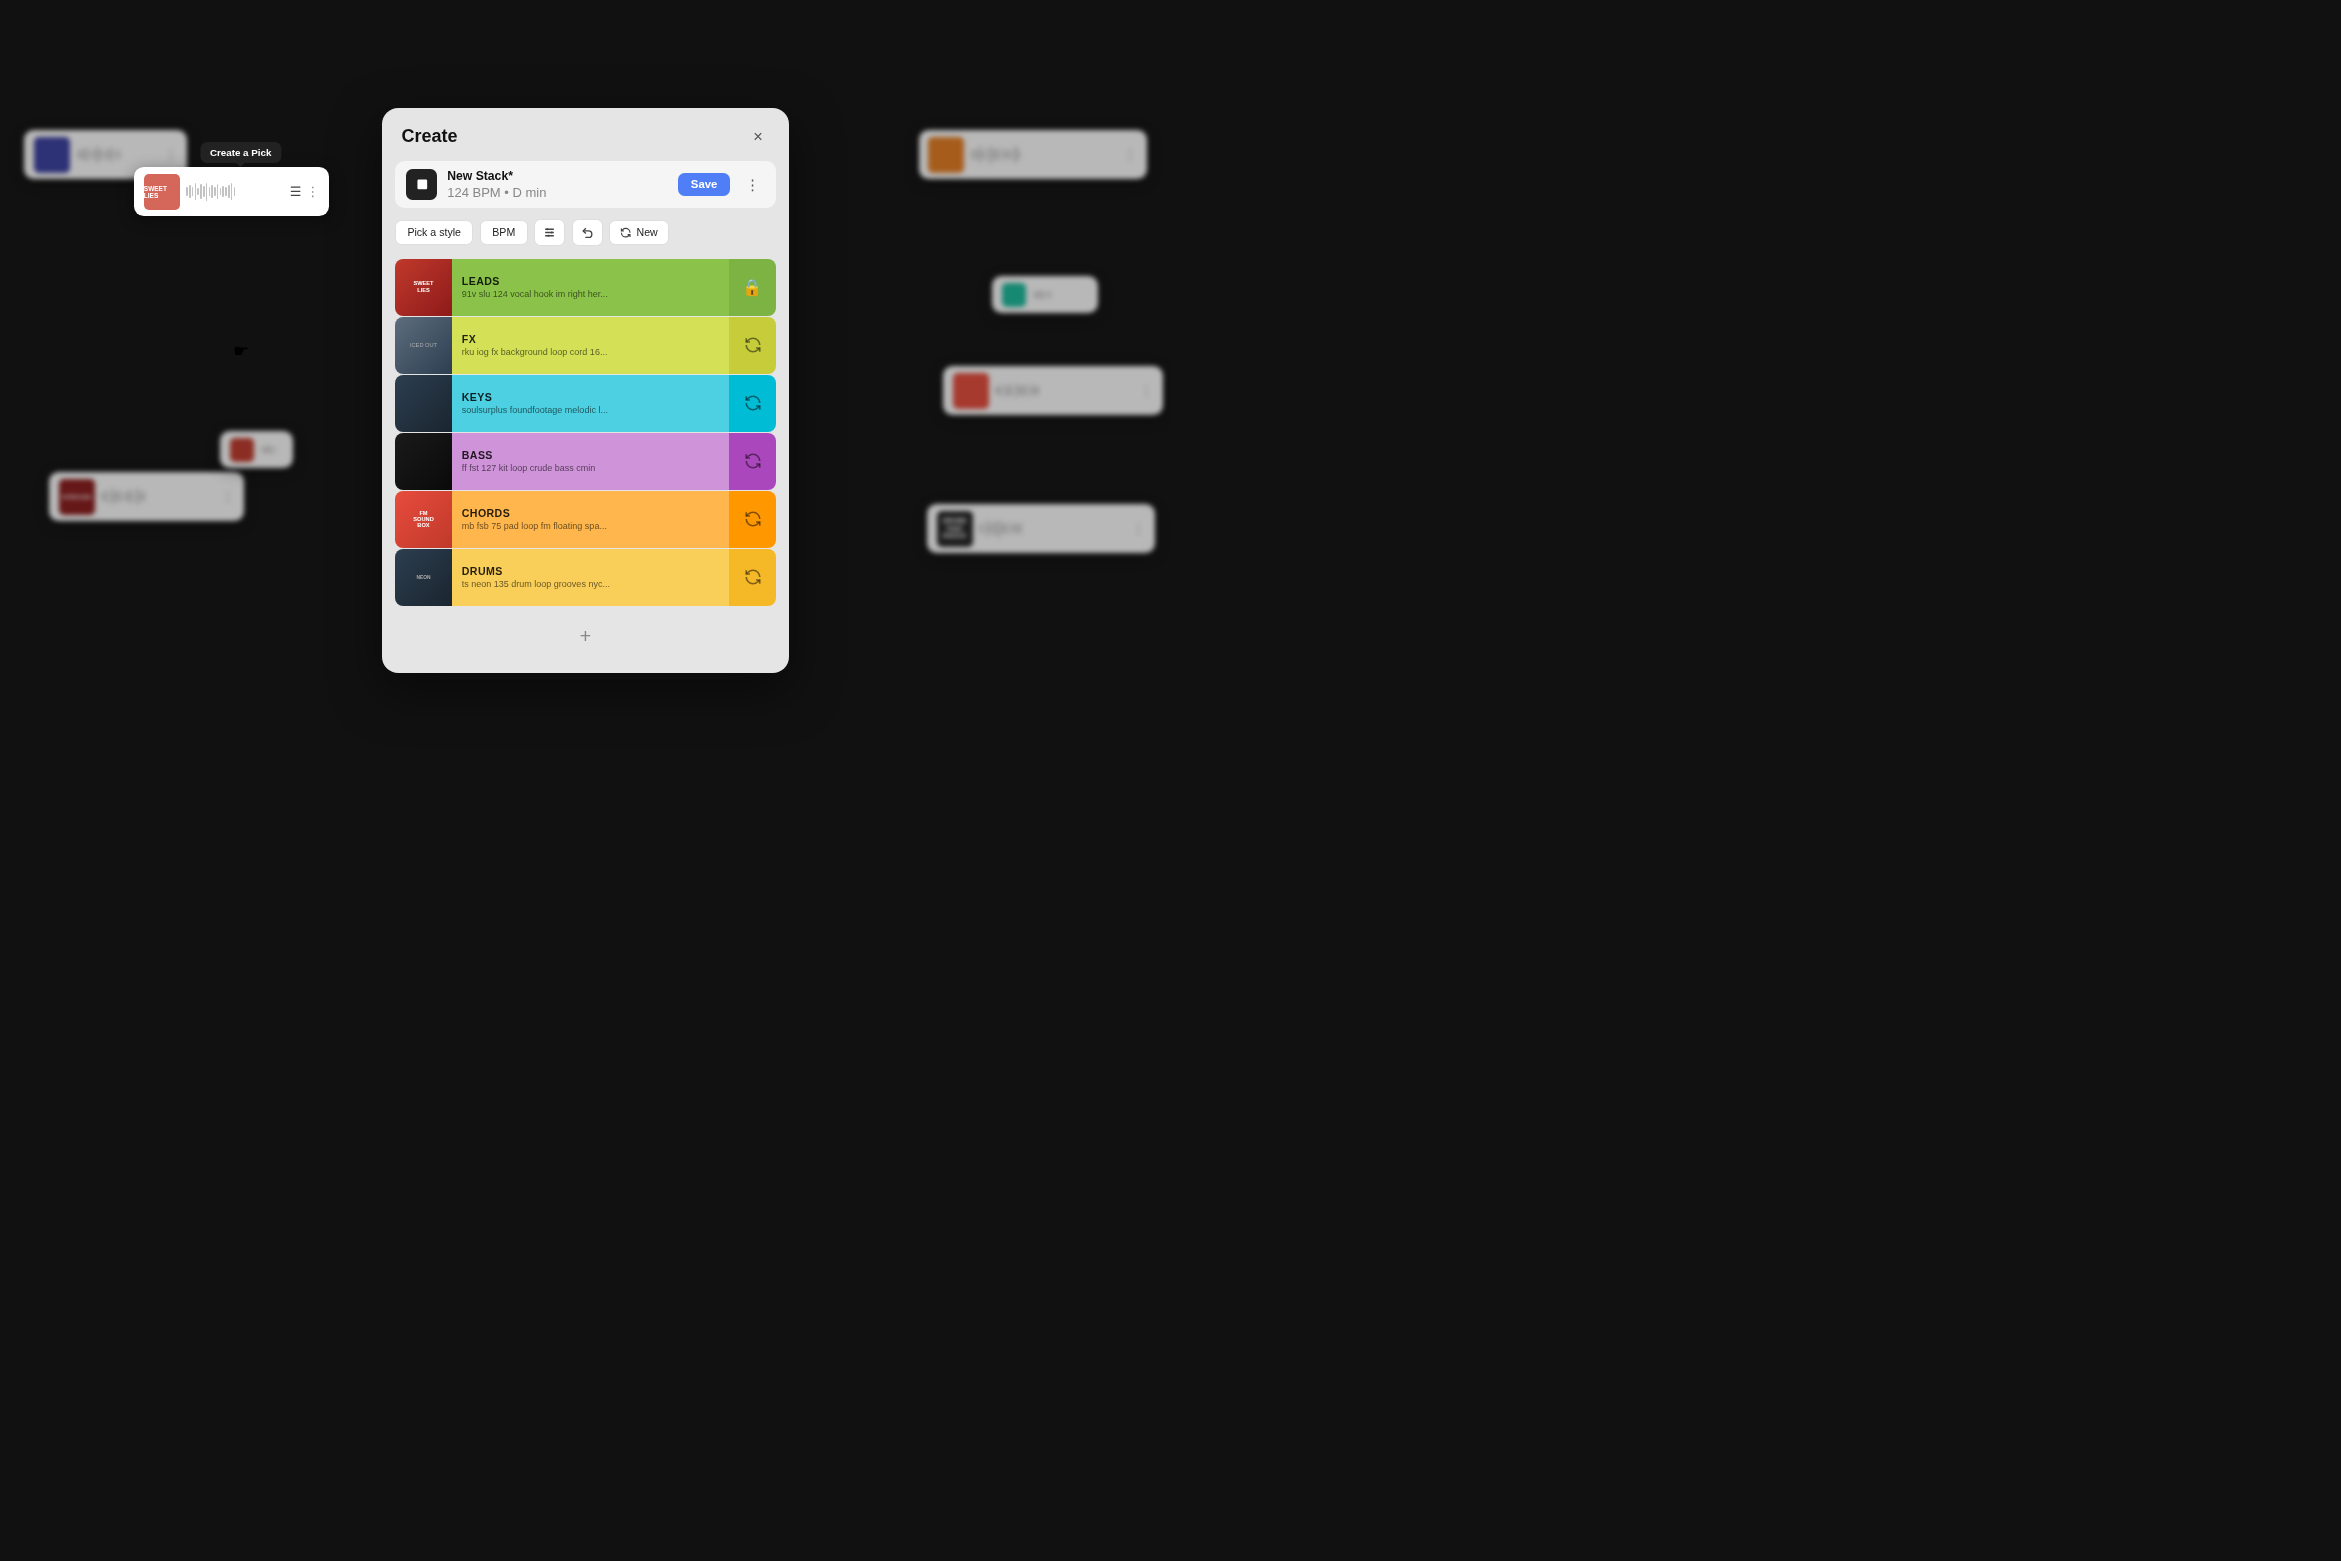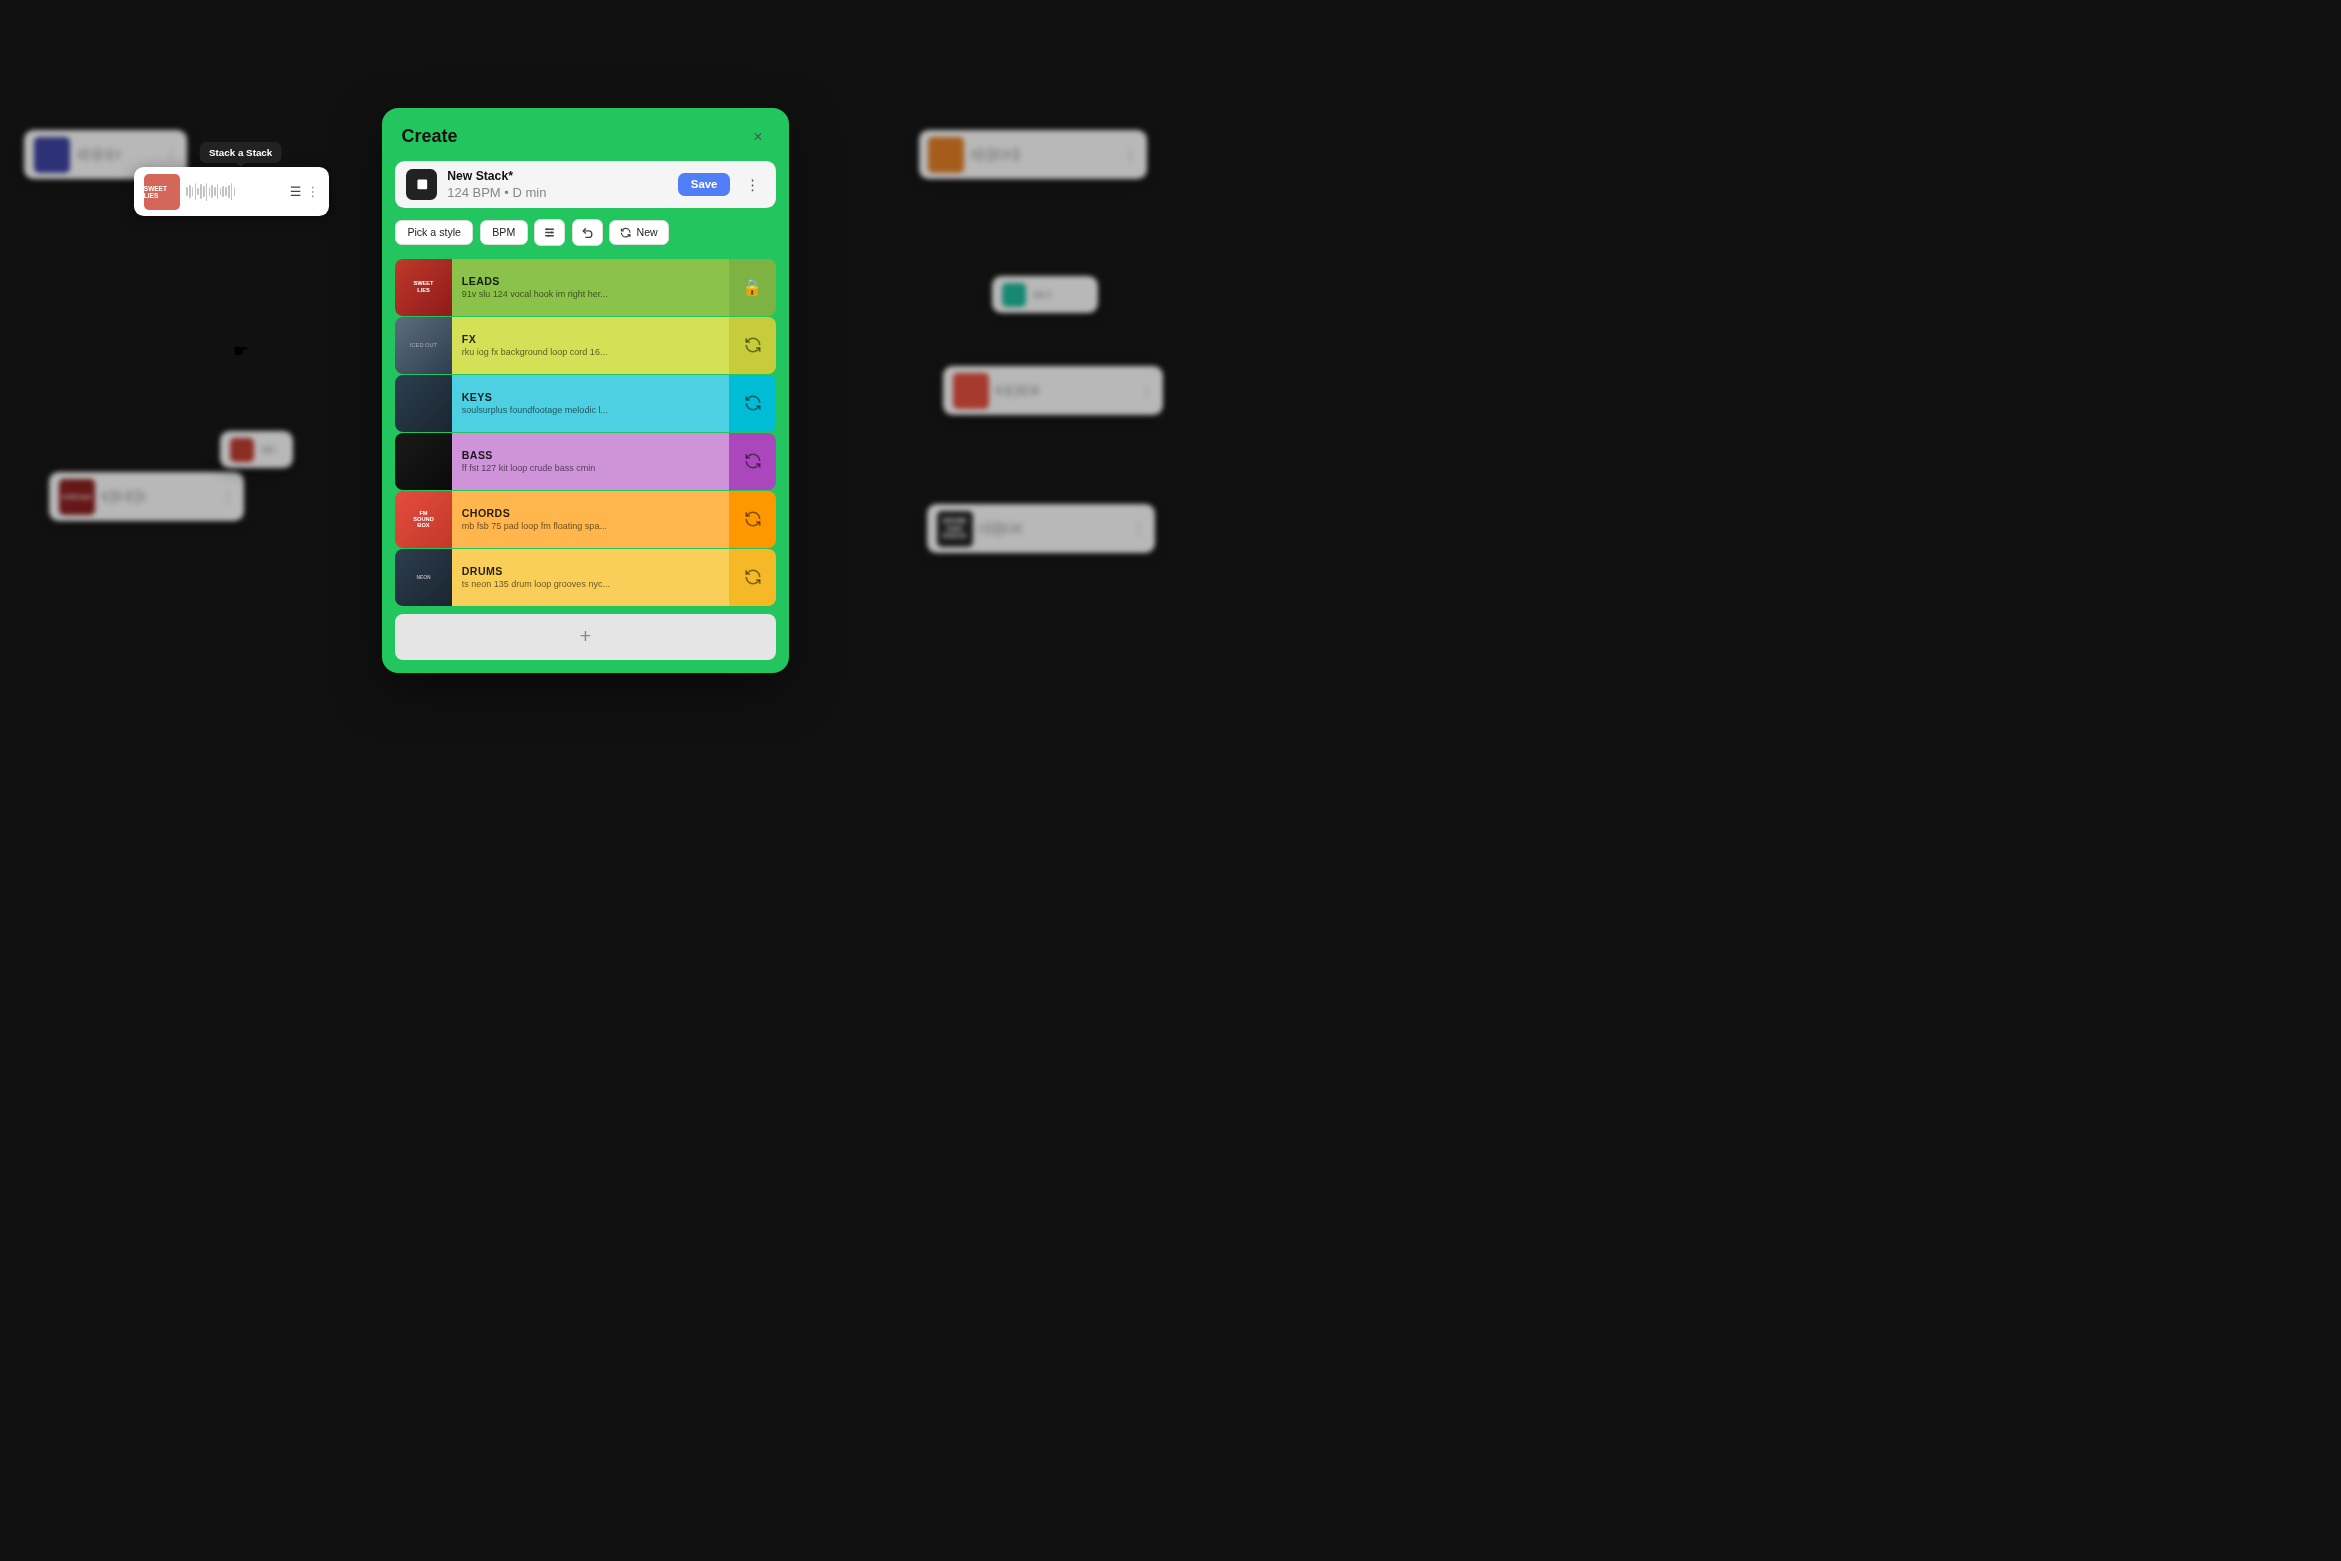--- a/index.html
+++ b/index.html
@@ -56,21 +56,21 @@
       position: absolute;
       inset: 0;
       display: flex;
       align-items: center;
       justify-content: center;
       z-index: 10;
     }
 
     
     .modal {
-      background: #22c55e;
+      background: #e5e5e5;
       border-radius: 16.3px;
       width: 407px;
       max-height: 699px;
       box-shadow: 0 16.3px 49px rgba(0,0,0,0.5);
       display: flex;
       flex-direction: column;
       overflow: hidden;
     }
 
     
@@ -329,21 +329,21 @@
       <span style="height:14.6px"></span>
       <span style="height:6.5px"></span>
       <span style="height:11.4px"></span>
       <span style="height:8.1px"></span>
       <span style="height:13px"></span>
       <span style="height:16.3px"></span>
       <span style="height:9.8px"></span>
   </div>
 
   <div style="display:flex;align-items:center;gap:4.9px;position:relative;">
-    <div class="tooltip-box" style="bottom:36px;left:-49px;">Stack a Stack</div>
+    <div class="tooltip-box" style="bottom:36px;left:-49px;">Create a Pick</div>
     <span style="font-size:13px;color:#444;">☰</span>
     <span class="bg-card-dots">⋮</span>
   </div>
 </div>
 
 <div class="cursor-hand" style="left:233px;top:340px;">☛</div>
 
 <div class="bg-card blurred" style="left:49px;top:472px;width:195px;">
   <div class="bg-card-thumb" style="background:#8B1a1a;color:#fff;font-size:5.7px;font-weight:700;display:flex;align-items:center;justify-content:center;border-radius:4.9px;">AFRICANA</div>
   <div class="bg-card-waveform">

